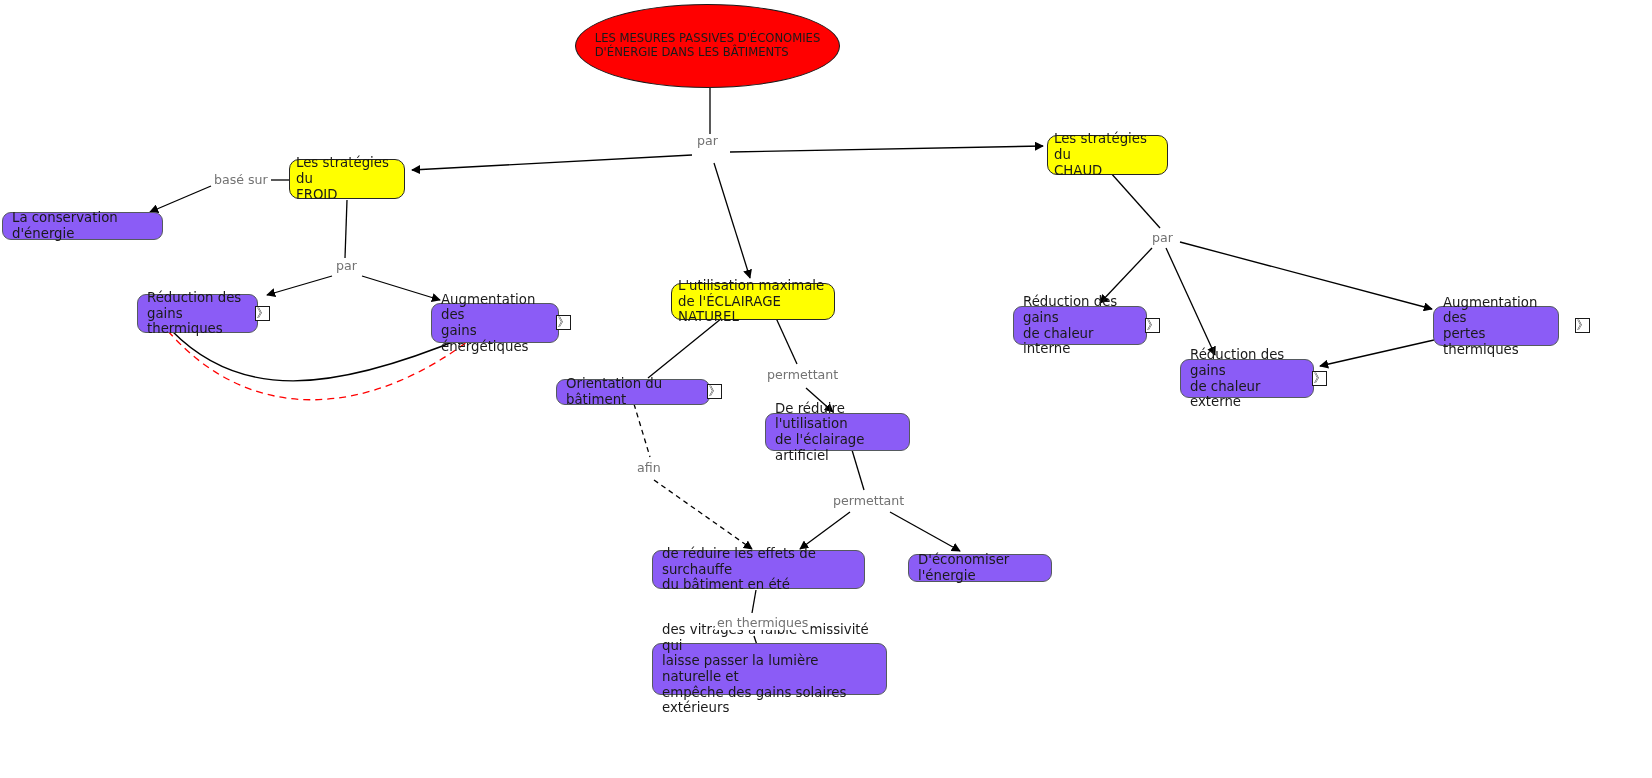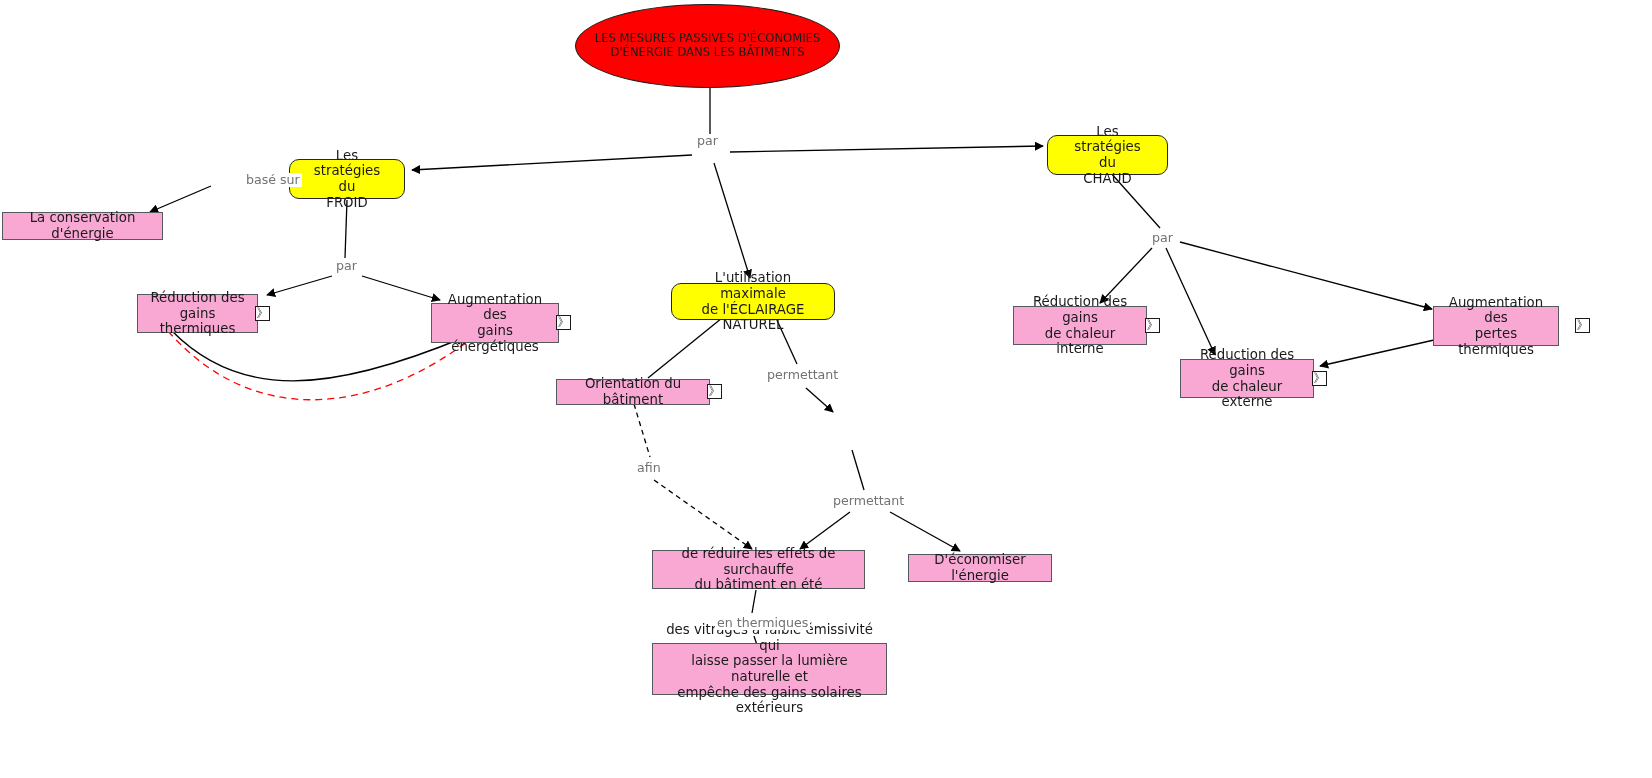--- a/index.html
+++ b/index.html
@@ -22,40 +22,39 @@
     width: 1652px;
     height: 778px;
     pointer-events: none;
   }
   .node {
     position: absolute;
     box-sizing: border-box;
     display: flex;
     align-items: center;
     justify-content: center;
-    text-align: center;
     line-height: 1.18;
     white-space: pre-line;
   }
   .node.box {
     border: 1px solid #555a5e;
-    border-radius: 0;
-    background: #f9a8d4;
+    border-radius: 9px;
+    background: #8b5cf6;
     color: #1a1a1a;
     font-size: 13.3px;
     padding: 3px 9px;
     box-shadow: 0 0 0 0 rgba(0,0,0,0);
   }
   .node.yellow {
     border: 1.4px solid #262626;
     border-radius: 10px;
     background: #ffff00;
     color: #1a1a1a;
     font-size: 13.3px;
-    padding: 3px 22px;
+    padding: 3px 6px;
   }
   .node.ellipse {
     border: 1.3px solid #1a1a1a;
     border-radius: 50%;
     background: #ff0000;
     color: #1a1a1a;
     font-size: 11.6px;
     padding: 0 12px;
   }
   .edge-label {
@@ -173,33 +172,35 @@
 de chaleur externe</div>
   <div class="expander" style="left:1312px; top:371px;">》</div>
 
   <div class="node box" style="left:1433px; top:306px; width:126px; height:40px;">Augmentation des
 pertes thermiques</div>
   <div class="expander" style="left:1575px; top:318px;">》</div>
 
   <div class="node box" style="left:556px; top:379px; width:154px; height:26px;">Orientation du bâtiment</div>
   <div class="expander" style="left:707px; top:384px;">》</div>
 
+  <div class="node box" style="left:765px; top:413px; width:145px; height:38px;">De réduire l'utilisation
+de l'éclairage artificiel</div>
 
   <div class="node box" style="left:652px; top:550px; width:213px; height:39px;">de réduire les effets de surchauffe
 du bâtiment en été</div>
 
   <div class="node box" style="left:908px; top:554px; width:144px; height:28px;">D'économiser l'énergie</div>
 
   <div class="node box" style="left:652px; top:643px; width:235px; height:52px;">des vitrages à faible émissivité qui
 laisse passer la lumière naturelle et
 empêche des gains solaires extérieurs</div>
 
   <div class="edge-label" style="left:695px; top:134px;">par</div>
 
-  <div class="edge-label" style="left:212px; top:173px;margin-left:32px;">basé sur</div>
+  <div class="edge-label" style="left:212px; top:173px;">basé sur</div>
 
   <div class="edge-label" style="left:334px; top:259px;">par</div>
 
   <div class="edge-label" style="left:1150px; top:231px;">par</div>
 
   <div class="edge-label" style="left:765px; top:368px;">permettant</div>
 
   <div class="edge-label" style="left:635px; top:461px;">afin</div>
 
   <div class="edge-label" style="left:831px; top:494px;">permettant</div>

